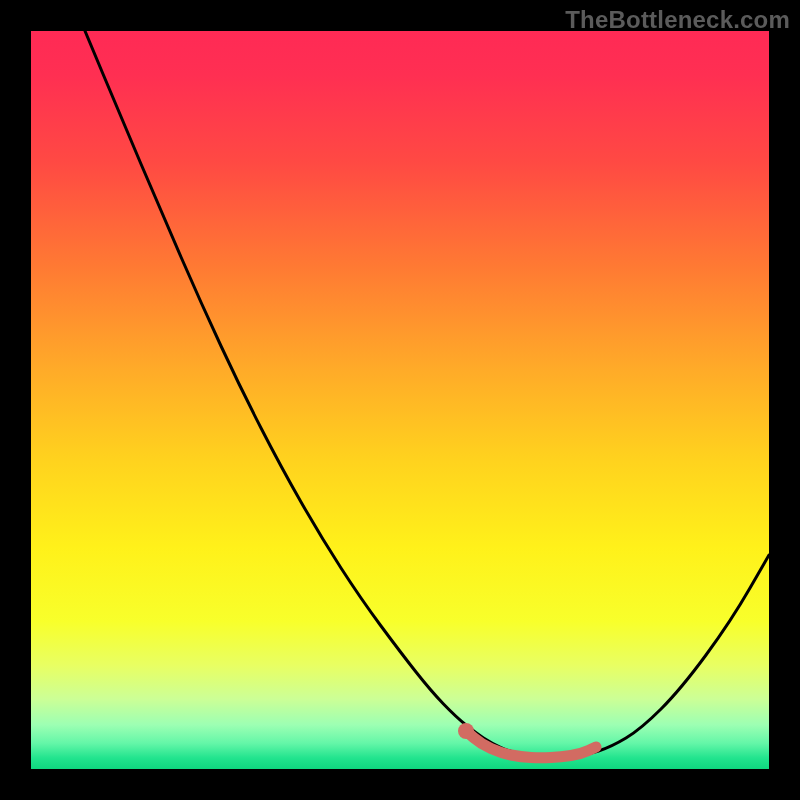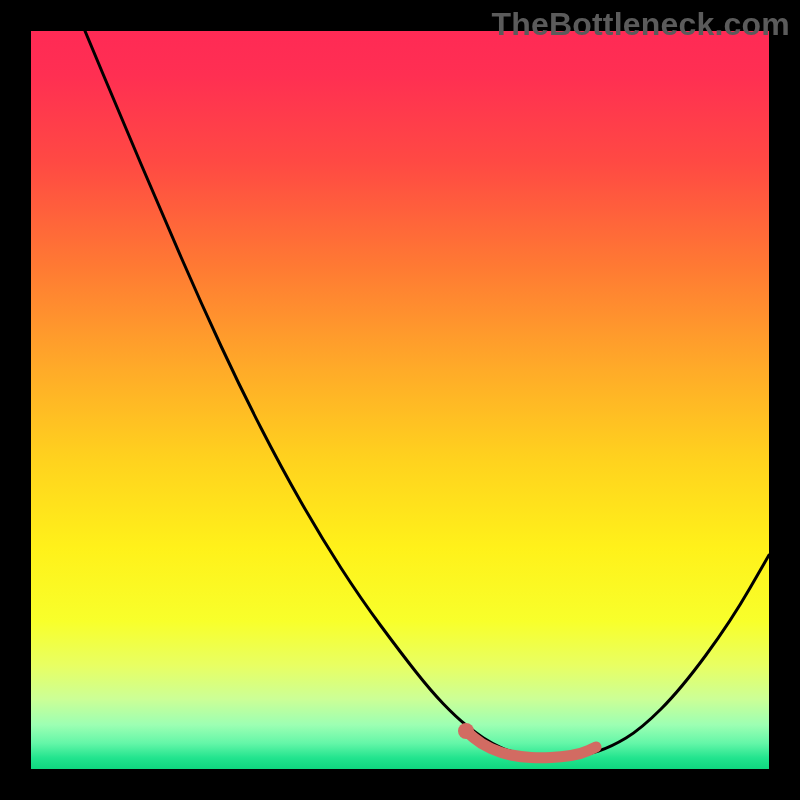--- a/index.html
+++ b/index.html
@@ -38,21 +38,21 @@
     top: 0;
     width: 100%;
     height: 100%;
     pointer-events: none;
   }
   .watermark {
     position: absolute;
     top: 6px;
     right: 10px;
     color: #5b5b5b;
-    font-size: 32px;
+    font-size: 24px;
     font-weight: 600;
     letter-spacing: 0.2px;
   }
 </style>
 </head>
 <body>
 
 <div class="stage">
 
   <div class="plot-area">

